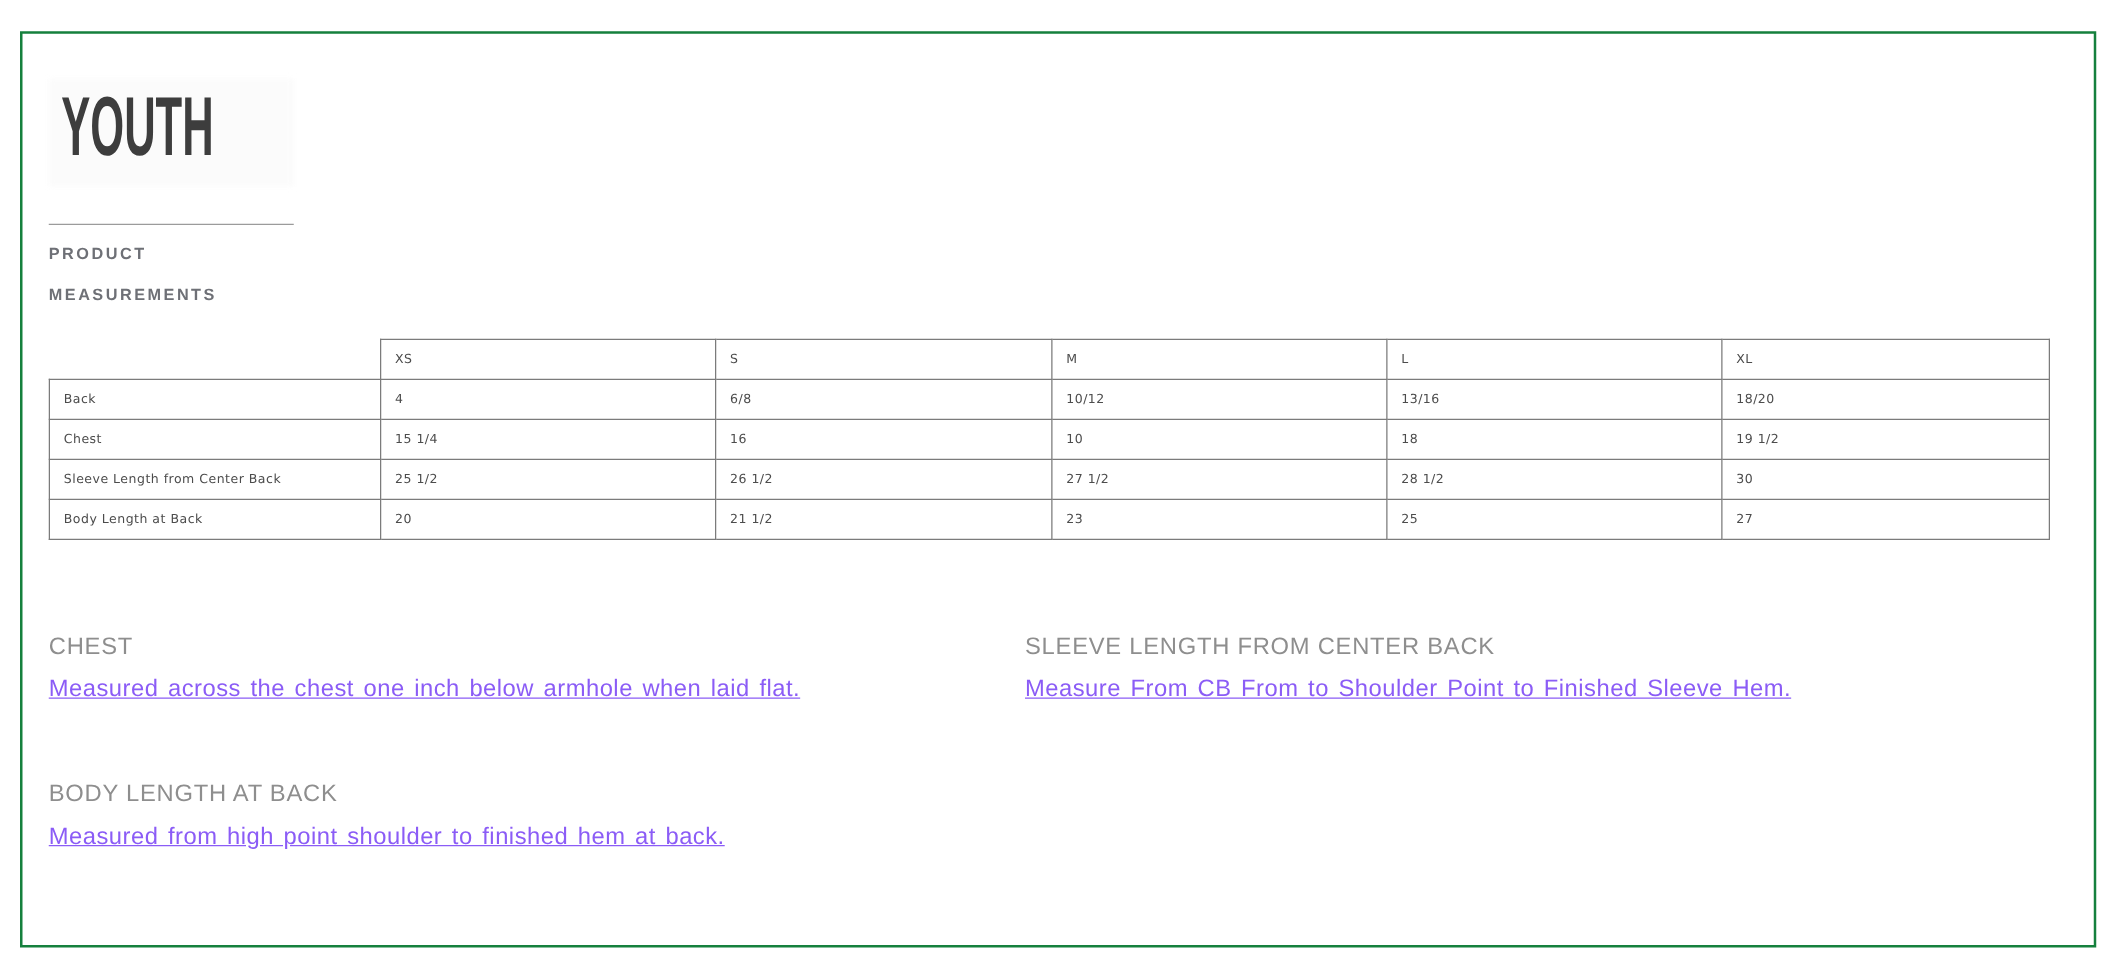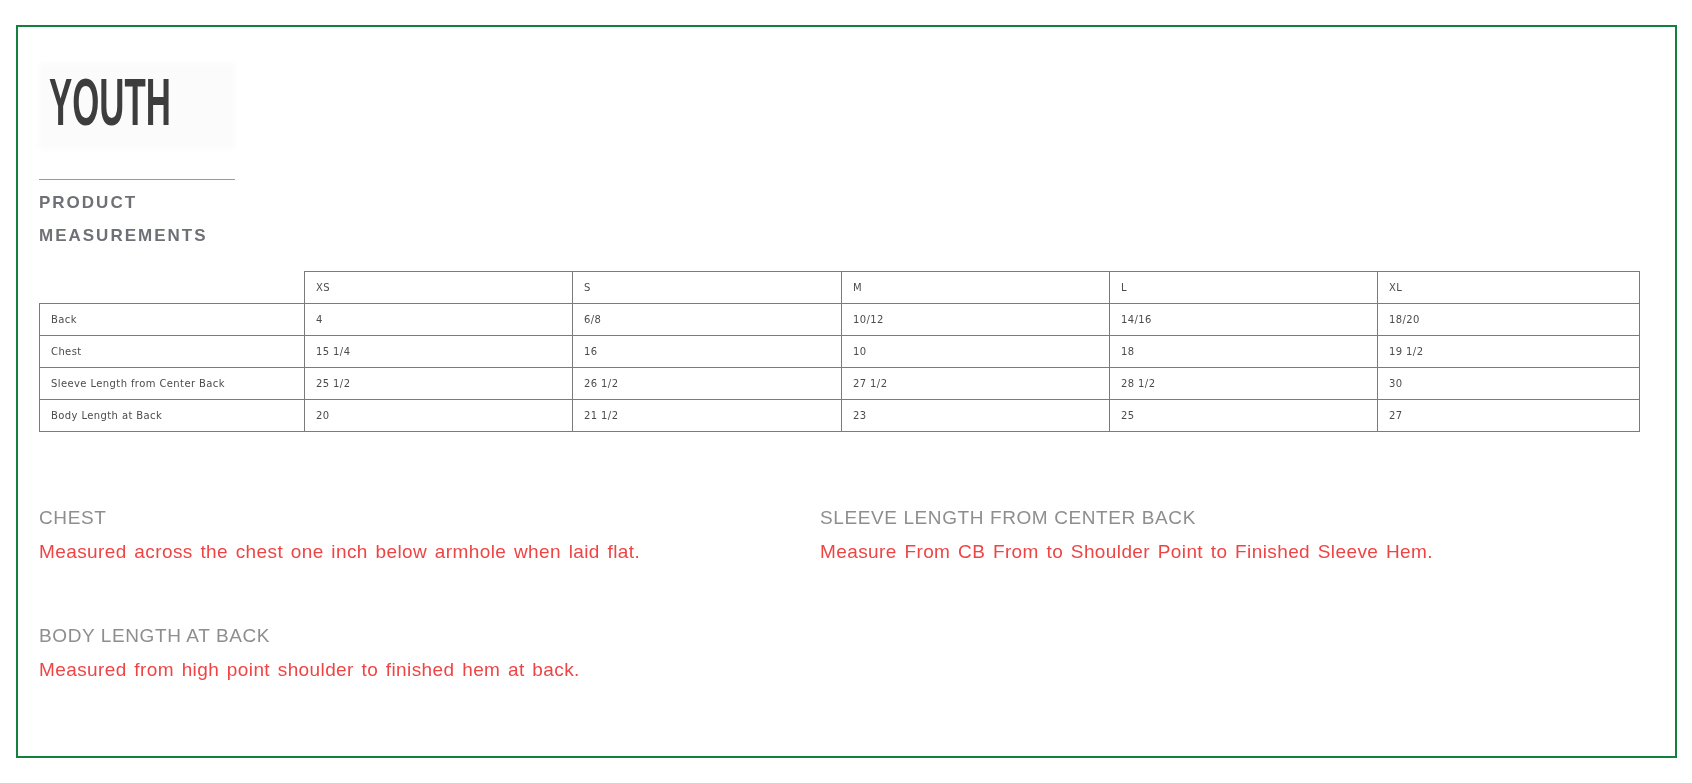--- a/index.html
+++ b/index.html
@@ -52,21 +52,21 @@
 
   
   .divider {
     margin-top: 52px;
     width: 196px;
     border: none;
     border-top: 1px solid #9b9b9b;
   }
   .section-title {
     margin-top: 6px;
-    font-size: 17px;
+    font-size: 13px;
     font-weight: 700;
     letter-spacing: 2px;
     line-height: 33px;
     color: #6e7076;
   }
 
   
   table.measurements {
     margin-top: 19px;
     width: 1600px;
@@ -106,24 +106,25 @@
   .def h3 {
     font-size: 19px;
     font-weight: 400;
     letter-spacing: 0.6px;
     color: #8e8e8e;
     line-height: 24px;
   }
   .def p {
     margin-top: 10px;
     font-size: 19px;
-    color: #ef4444;
+    color: #8b5cf6;
     letter-spacing: 0.4px;
     word-spacing: 2px;
     line-height: 24px;
+    text-decoration: underline;
   }
 </style>
 </head>
 <body>
 
 <div class="panel">
   <div class="content">
 
     <div class="logo-wrap">
       <div class="logo-ghost"></div>
@@ -155,21 +156,21 @@
           <th>L</th>
           <th>XL</th>
         </tr>
       </thead>
       <tbody>
         <tr>
           <td>Back</td>
           <td>4</td>
           <td>6/8</td>
           <td>10/12</td>
-          <td>14/16</td>
+          <td>13/16</td>
           <td>18/20</td>
         </tr>
         <tr>
           <td>Chest</td>
           <td>15 1/4</td>
           <td>16</td>
           <td>10</td>
           <td>18</td>
           <td>19 1/2</td>
         </tr>

